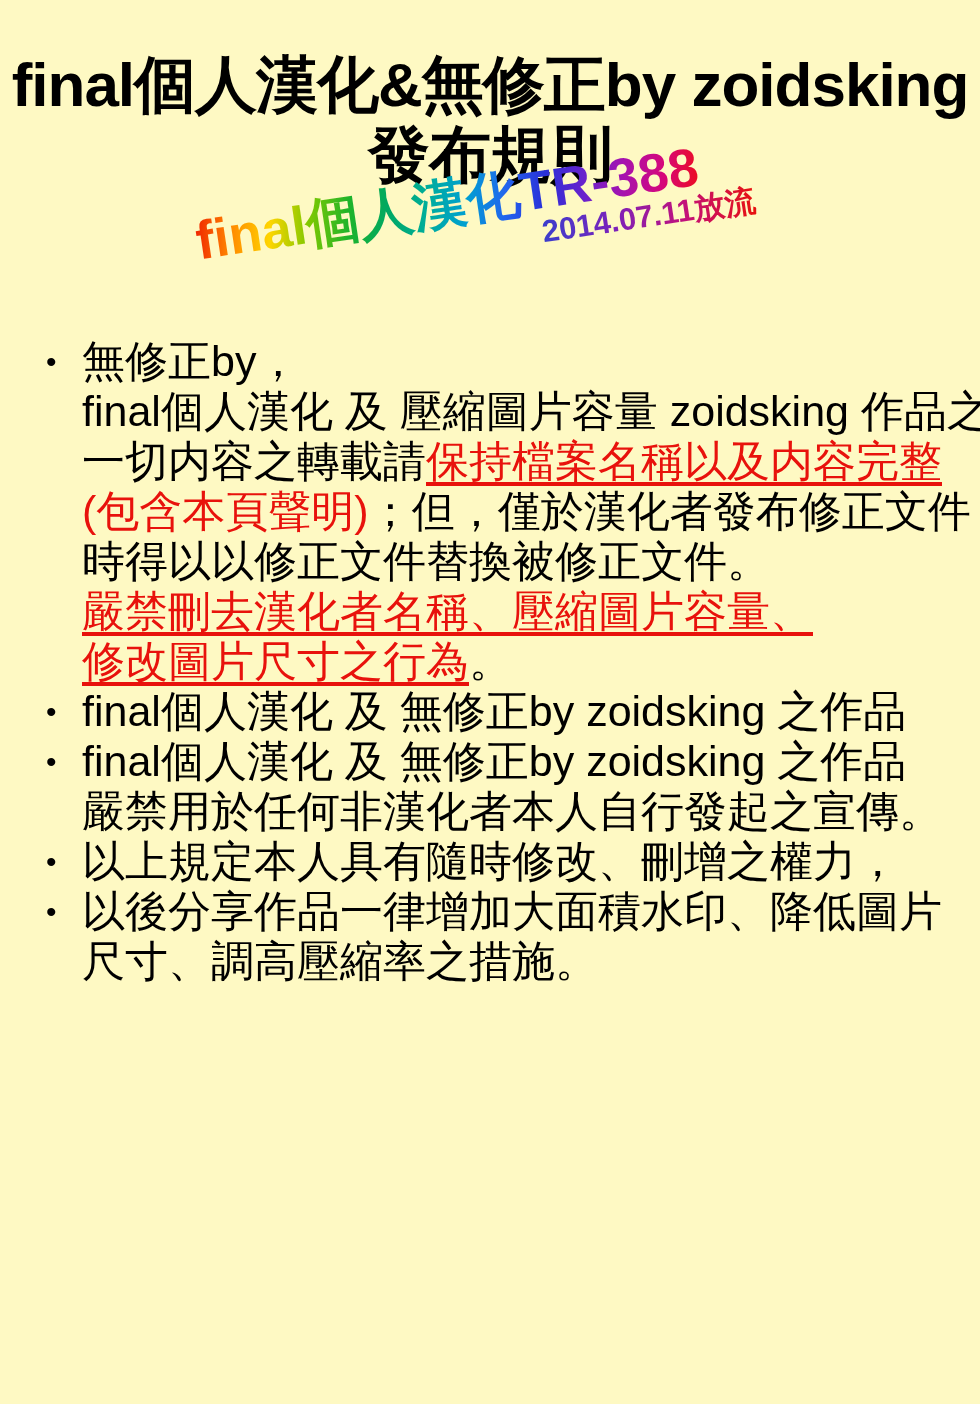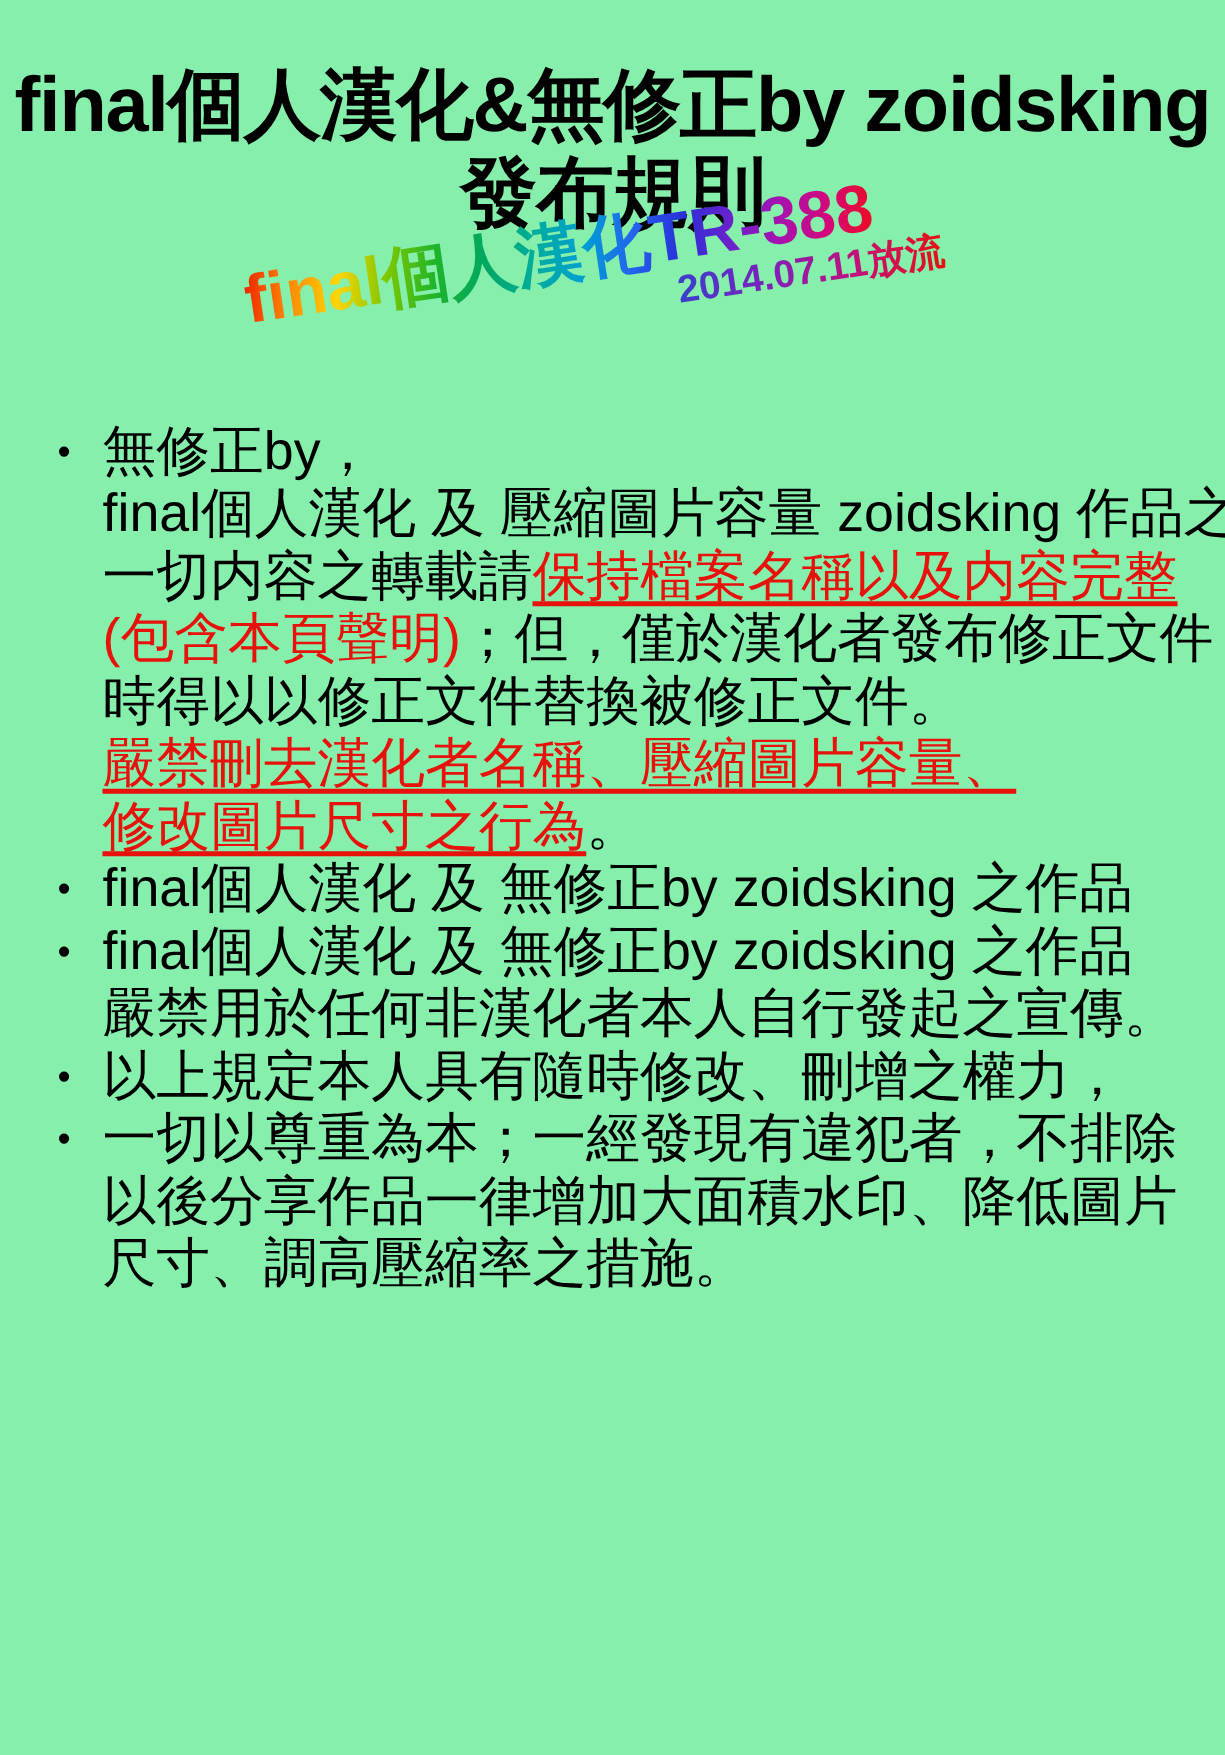--- a/index.html
+++ b/index.html
@@ -11,21 +11,21 @@
     width: 980px;
     height: 1404px;
     position: relative;
     overflow: hidden;
     font-family: "Liberation Sans", "DejaVu Sans", sans-serif;
     color: #000000;
   }
   .page {
     position: absolute;
     inset: 0;
-    background: #86efac;
+    background: #fef9c3;
   }
   
   .title {
     position: absolute;
     top: 50px;
     left: 0;
     width: 100%;
     text-align: center;
     font-weight: 700;
     font-size: 62px;
@@ -154,21 +154,20 @@
       </div>
       <div class="rule">
         <span class="dot">•</span>
         <div>
           <div class="line"><span class="">以上規定本人具有隨時修改、刪增之權力，</span></div>
         </div>
       </div>
       <div class="rule">
         <span class="dot">•</span>
         <div>
-          <div class="line"><span class="">一切以尊重為本；一經發現有違犯者，不排除</span></div>
           <div class="line"><span class="">以後分享作品一律增加大面積水印、降低圖片</span></div>
           <div class="line"><span class="">尺寸、調高壓縮率之措施。</span></div>
         </div>
       </div>
     </div>
 
 
 </div>
 
 </body></html>

